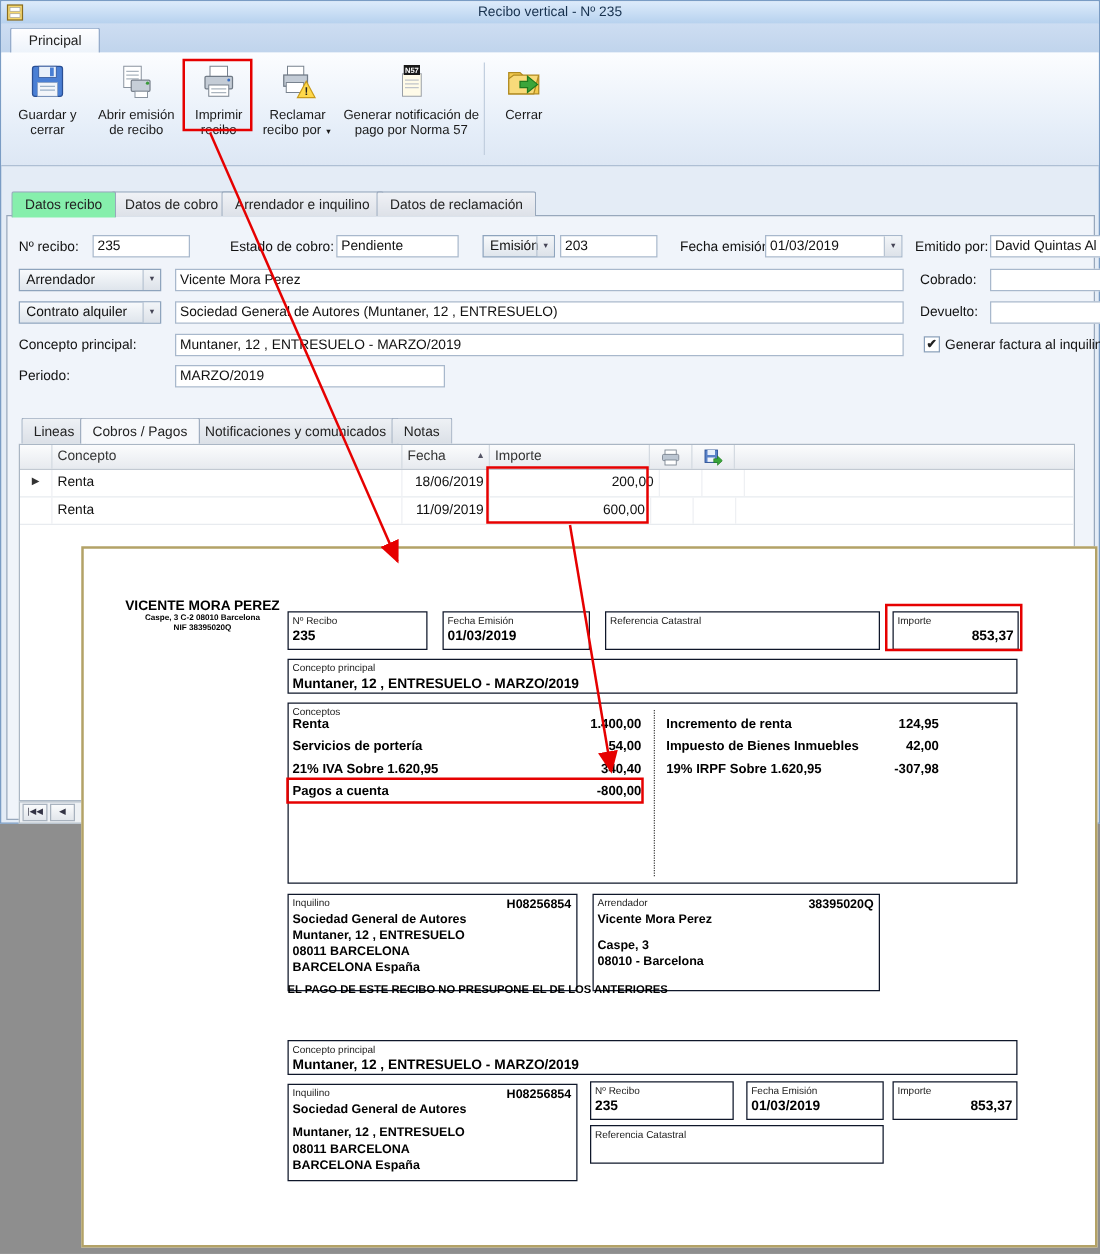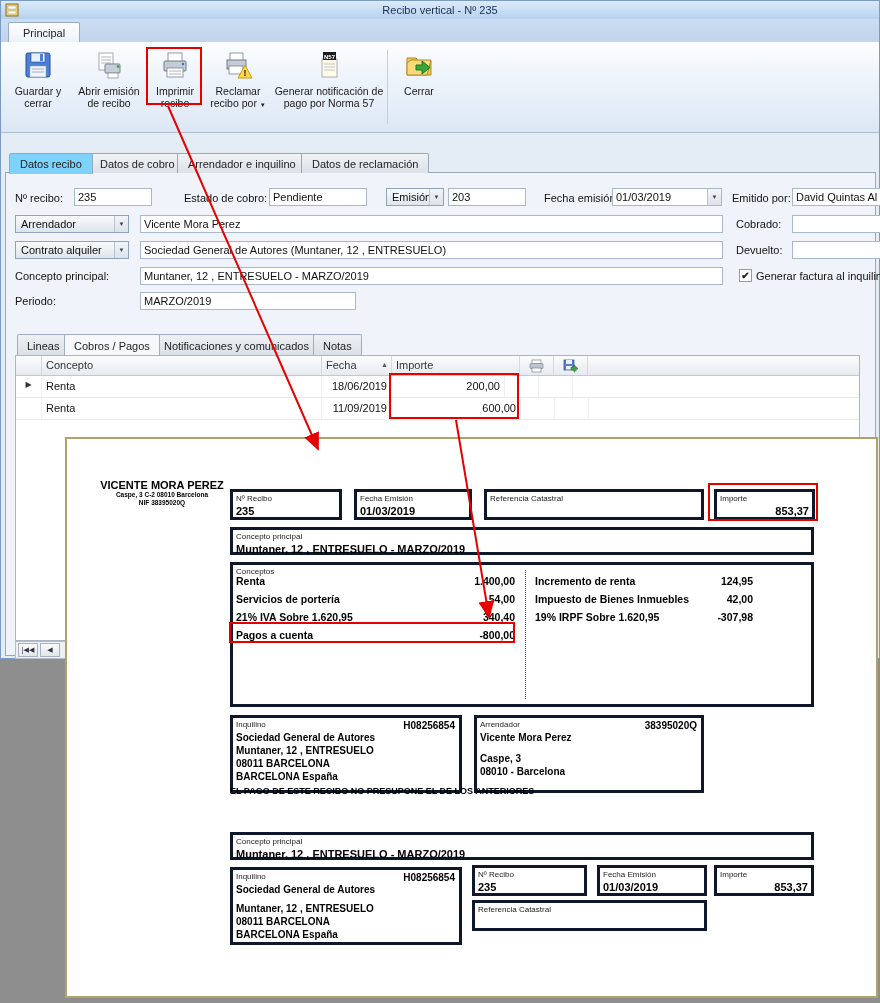--- a/index.html
+++ b/index.html
@@ -9,40 +9,40 @@
 .window{position:absolute;left:0;top:0;width:880px;height:659px;background:#e4ecf6;border:1px solid #7a9cc4}
 .titlebar{position:absolute;left:0;top:0;width:100%;height:18px;background:linear-gradient(#ddebfb,#b6d1ee);display:flex;align-items:center;justify-content:center;font-size:11px;color:#17314e}
 .titlebar .ticon{position:absolute;left:4px;top:2px}
 .ribbon-tabs{position:absolute;left:0;top:18px;width:100%;height:23px;background:linear-gradient(#cdddf2,#c0d4ec)}
 .ribbon-tab{position:absolute;left:7px;bottom:-1px;padding:4px 14px 4px;font-size:11px;color:#222;background:linear-gradient(#fefeff,#ecf2fa);border:1px solid #96accb;border-bottom:none;border-radius:2px 2px 0 0}
 .ribbon-body{position:absolute;left:0;top:41px;width:100%;height:91px;background:linear-gradient(#fcfdff,#e4edf8 72%,#dde7f4);border-bottom:1px solid #aebfd4}
 .rbtn{position:absolute;top:5px;height:82px;display:flex;flex-direction:column;align-items:center;font-size:10.5px;line-height:12px;text-align:center;color:#1a1a1a;padding-top:3px;cursor:default}
 .rbtn svg{margin-bottom:3px}
 .rsep{position:absolute;top:8px;width:1px;height:74px;background:#c2cfdf}
 .main-tab{position:absolute;top:152px;height:20px;padding:4px 10px 0;font-size:11px;color:#222;background:linear-gradient(#f0f2f6,#dde1e8);border:1px solid #98a8bc;border-bottom:none;border-radius:2px 2px 0 0;white-space:nowrap;z-index:2}
-.main-tab.active{background:#7dd3fc;height:21px;z-index:4}
+.main-tab.active{background:#86efac;height:21px;z-index:4}
 .page{position:absolute;left:4px;top:171px;width:871px;height:484px;background:#f0f4fa;border:1px solid #98a8bc;z-index:1}
 .lbl{position:absolute;font-size:11px;color:#111;line-height:18px;white-space:nowrap;z-index:5}
 .field{position:absolute;height:18px;background:#fff;border:1px solid #a8b8cc;font-size:11px;line-height:16px;padding:0 3px;color:#111;white-space:nowrap;overflow:hidden;z-index:5}
 .combo{position:absolute;height:18px;background:linear-gradient(#f8fafc,#dfe5ec);border:1px solid #8ea4bd;font-size:11px;line-height:16px;color:#111;padding:0 16px 0 5px;white-space:nowrap;z-index:5}
 .arr{position:absolute;right:0;top:0;width:14px;height:100%;border-left:1px solid #b8c4d2;display:flex;align-items:center;justify-content:center;font-size:6px;color:#445;background:linear-gradient(#f2f5f8,#dde2e9)}
 .chk{position:absolute;width:13px;height:13px;background:#fff;border:1px solid #8aa0ba;font-size:10px;line-height:11px;text-align:center;color:#222;font-weight:bold;z-index:5}
 .subtab{position:absolute;top:333px;height:21px;padding:5px 9px 0;font-size:11px;color:#222;background:linear-gradient(#eef1f5,#dbe0e7);border:1px solid #a0aec0;border-bottom:none;border-radius:2px 2px 0 0;white-space:nowrap;z-index:5}
 .subtab.active{background:#f6f8fb;z-index:6}
 .grid{position:absolute;left:14px;top:354px;width:845px;height:286px;background:#fff;border:1px solid #aab6c4;z-index:5}
 .ghead{display:flex;height:20px;background:linear-gradient(#fbfcfd,#e7eaef);border-bottom:1px solid #c2c9d2;font-size:11px;color:#333}
 .ghc{border-right:1px solid #d4dae1;padding:3px 4px 0;position:relative;white-space:nowrap;overflow:hidden;flex:none}
 .grow{display:flex;height:22px;border-bottom:1px solid #e8ebef;font-size:11px;color:#111}
 .gc{border-right:1px solid #eef0f3;padding:4px 4px 0;white-space:nowrap;overflow:hidden;flex:none}
 .r{text-align:right}
 .sort{position:absolute;right:3px;top:5px;font-size:7px;color:#556}
 .nav{position:absolute;left:14px;top:640px;width:845px;height:18px;background:#eef1f4;border:1px solid #b4bec8;display:flex;align-items:center;padding-left:2px;gap:2px;z-index:5}
 .navbtn{height:14px;min-width:20px;background:linear-gradient(#fafbfc,#e2e6eb);border:1px solid #a8b2be;font-size:7px;line-height:12px;text-align:center;color:#334;padding:0 2px}
 .receipt{position:absolute;left:65px;top:437px;width:813px;height:561px;background:#fff;border:2px solid #b3a267;z-index:10;color:#000}
-.rbox{position:absolute;border:3px solid #0f172a;background:#fff}
+.rbox{position:absolute;border:1px solid #0f172a;background:#fff}
 .rlab{font-size:8px;color:#222;padding:2px 0 0 3px;line-height:9px;white-space:nowrap}
 .rvl{font-size:11px;font-weight:bold;color:#000;padding:2px 3px 0;line-height:12px;white-space:nowrap}
 .bhead{display:flex;justify-content:space-between;align-items:flex-start}
 .bcode{font-size:10px;font-weight:bold;padding:2px 4px 0 0}
 .blines div{font-size:10px;font-weight:bold;line-height:13px;padding-left:3px;white-space:nowrap}
 .ccol{position:absolute;top:10px}
 .crow{display:flex;justify-content:space-between;height:18px;font-size:10.5px;font-weight:bold;line-height:13px}
 .divider{position:absolute;left:292px;top:5px;bottom:5px;border-left:1px dotted #444}
 .landlord{position:absolute;left:20px;top:40px;width:150px;text-align:center}
 .landlord .nm{font-size:11px;font-weight:bold;white-space:nowrap}
@@ -197,21 +197,21 @@
               <rect x="3" y="1" width="6" height="4" fill="#e8f0fa"></rect>
               <rect x="3" y="7" width="6" height="3.5" fill="#f0f4fa"></rect>
               <path d="M8 8 h3 v-2.2 l4 3.7 -4 3.7 v-2.2 h-3 z" fill="#3aa53a" stroke="#1e7a1e" stroke-width="0.5"></path>
             </svg></div>
         <div class="ghc" style="flex:1;border-right:none"></div>
       </div>
       <div class="grow">
         <div class="gc" style="width:26px;text-align:center;font-size:8px;color:#333">▶</div>
         <div class="gc" style="width:280px">Renta</div>
         <div class="gc r" style="width:70px">18/06/2019</div>
-        <div class="gc r" style="width:113px">200,00</div>
+        <div class="gc r" style="width:136px">200,00</div>
         <div class="gc" style="width:34px"></div>
         <div class="gc" style="width:34px"></div>
         <div class="gc" style="flex:1;border-right:none"></div>
       </div>
       <div class="grow">
         <div class="gc" style="width:26px"></div>
         <div class="gc" style="width:280px">Renta</div>
         <div class="gc r" style="width:70px">11/09/2019</div>
         <div class="gc r" style="width:129px">600,00</div>
         <div class="gc" style="width:34px"></div>

